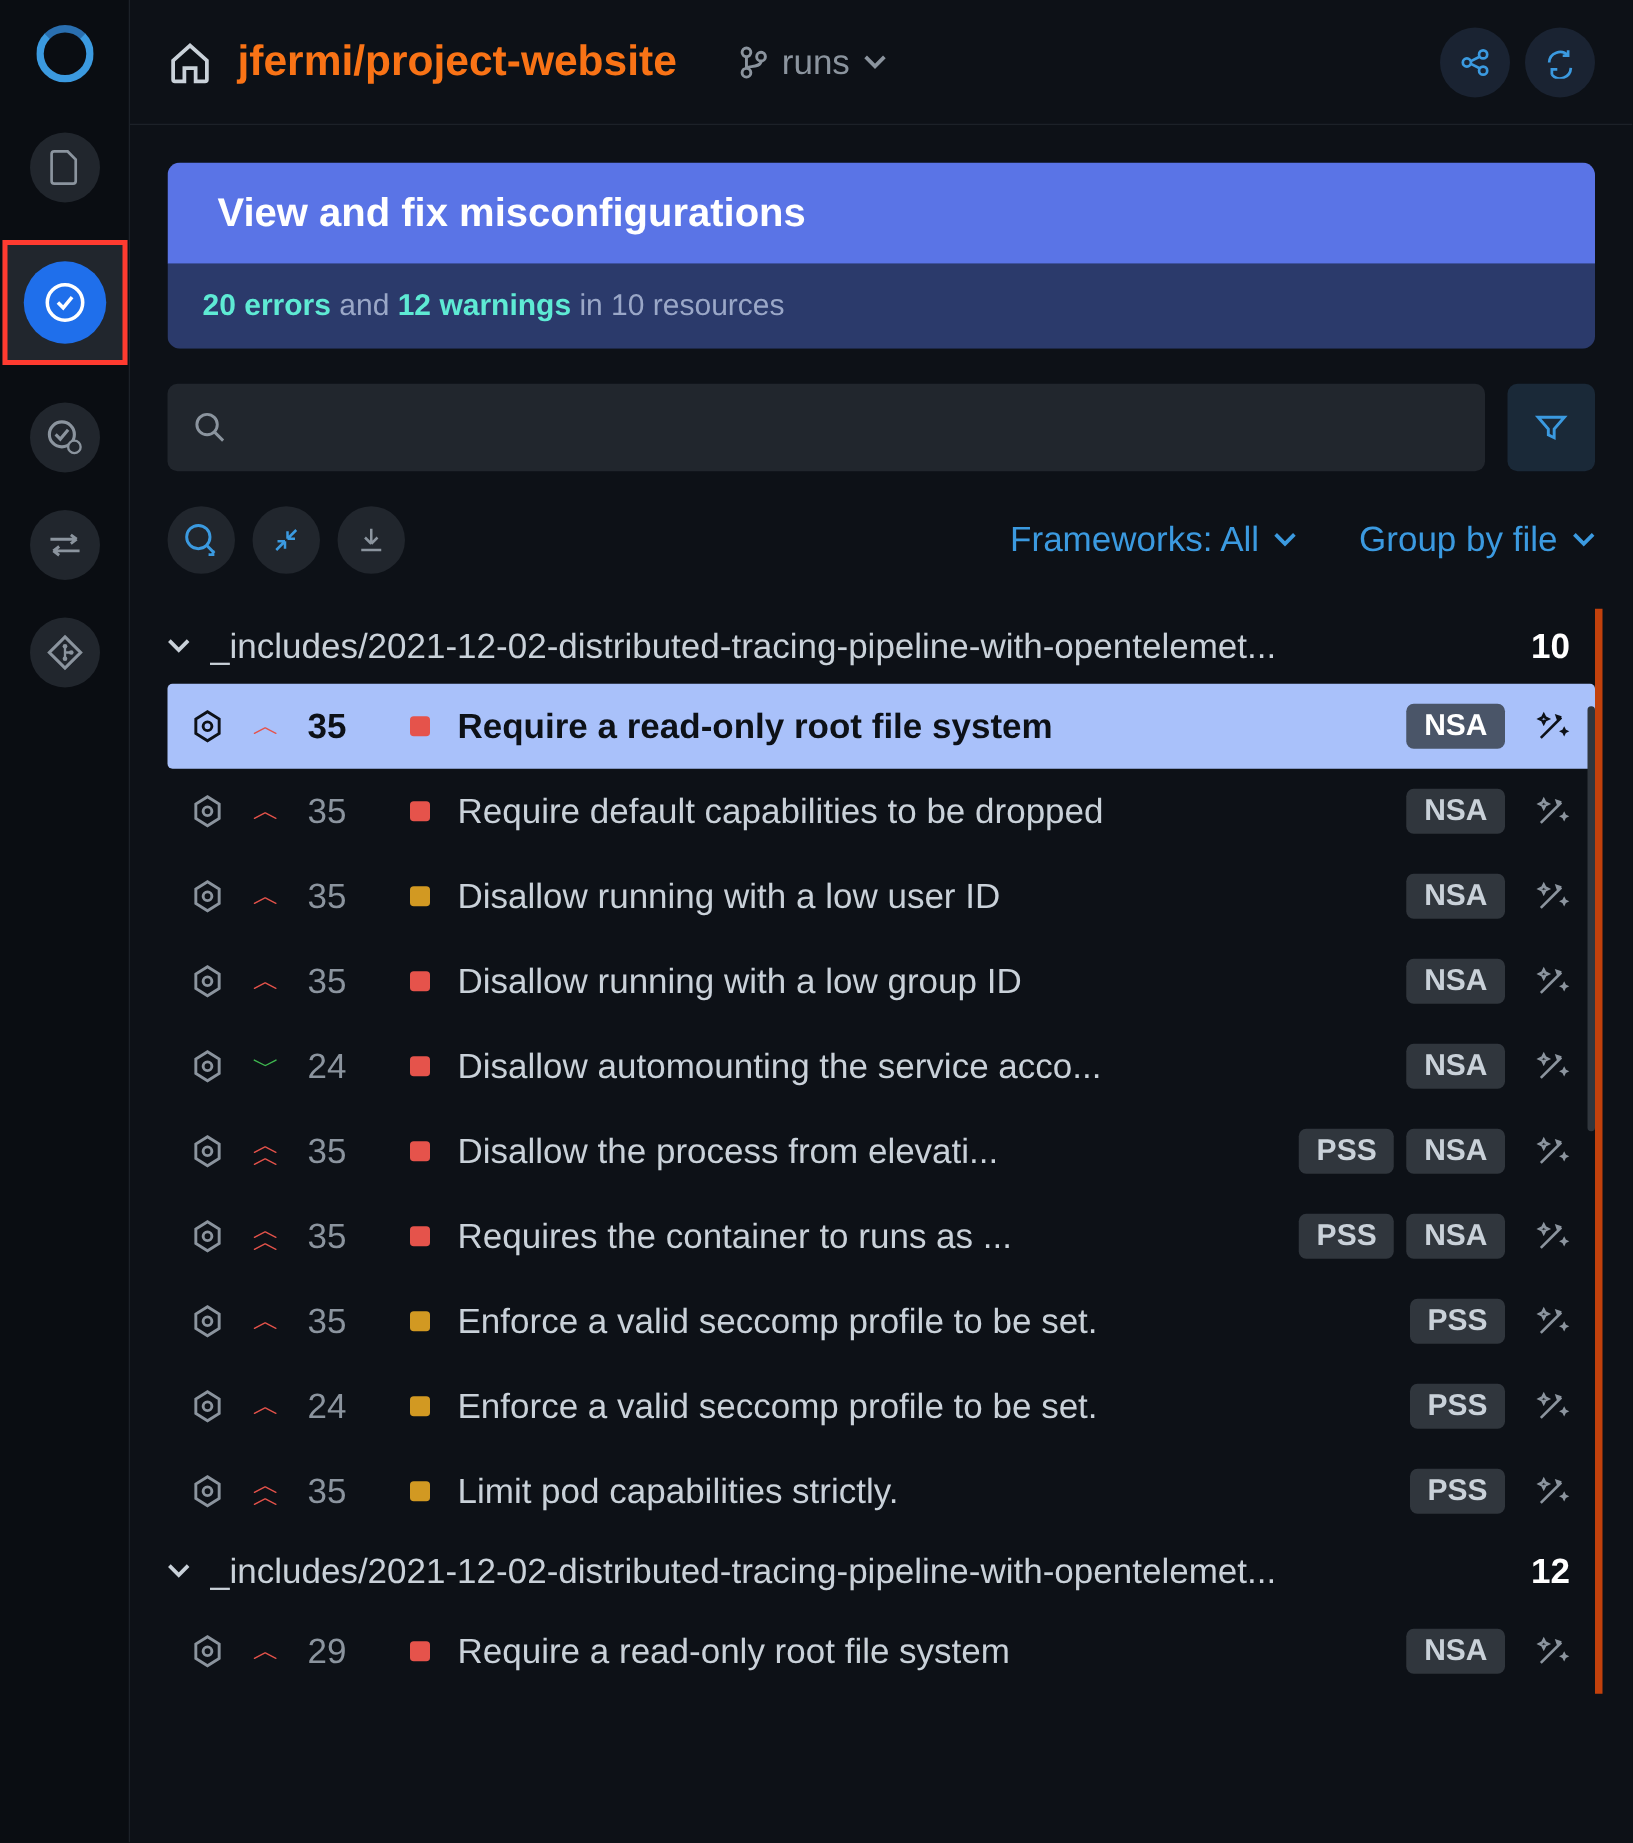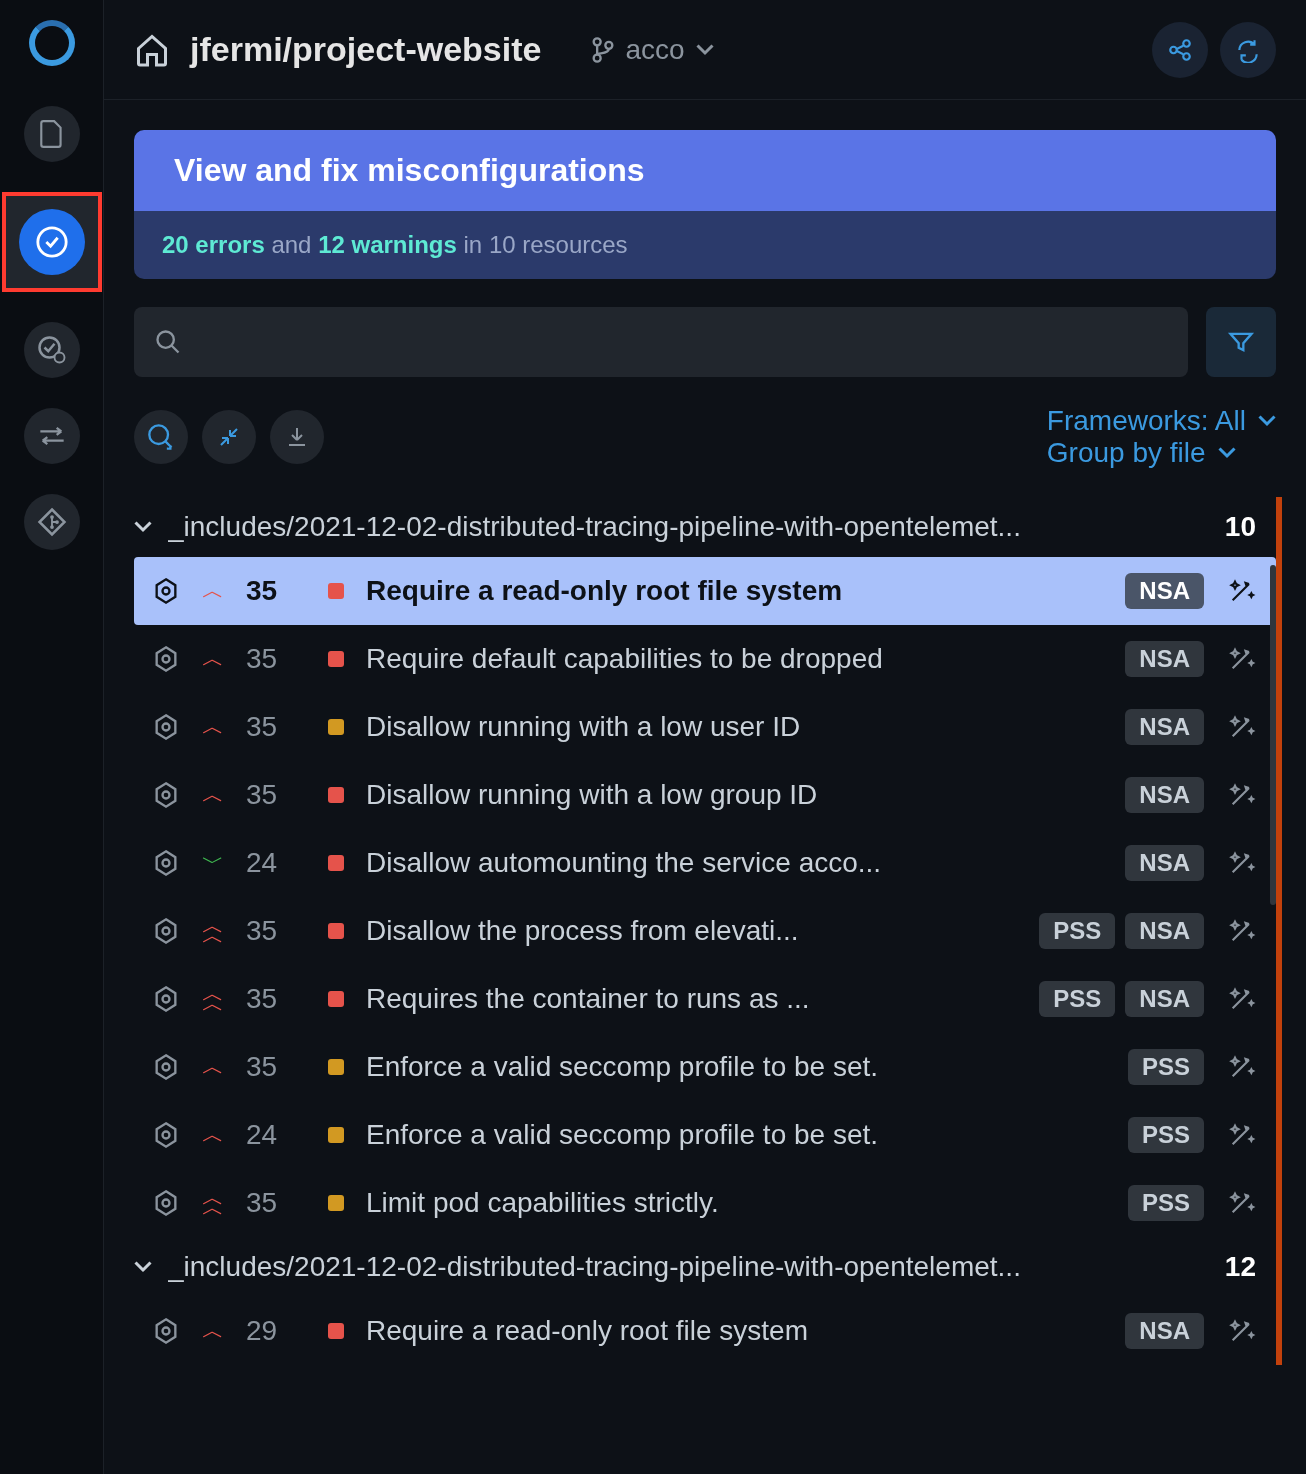--- a/index.html
+++ b/index.html
@@ -64,21 +64,21 @@
   gap: 20px;
   border-bottom: 1px solid #1c2128;
 }
 .home-icon {
   width: 36px; height: 36px;
   color: #c9d1d9;
 }
 .repo-name {
   font-size: 34px;
   font-weight: 700;
-  color: #e5e5e5;
+  color: #f97316;
 }
 .branch-select {
   display:flex;
   align-items:center;
   gap:10px;
   color:#8b949e;
   font-size:28px;
   margin-left:30px;
 }
 .topbar-actions {
@@ -142,24 +142,23 @@
 .toolbar-left {
   display:flex; gap:14px;
 }
 .mini-btn {
   width:54px;height:54px;border-radius:50%;
   background:#21262d;
   display:flex;align-items:center;justify-content:center;
   color:#8b949e;
 }
 .toolbar-right {
-  display:flex;
+  display:flex;gap:50px;
   color:#3b9ae0;
   font-size:28px;
-  flex-direction:column;
 }
 .toolbar-right .dd {display:flex;align-items:center;gap:12px;}
 .list {display:flex;flex-direction:column; border-right: 6px solid #c2410c; margin-right:-6px;}
 .group-hdr {
   display:flex;align-items:center;gap:16px;
   padding:14px 0;
   color:#c9d1d9;
   font-size:28px;
 }
 .group-hdr .fname {flex:1; white-space:nowrap;overflow:hidden;text-overflow:ellipsis;}
@@ -244,21 +243,21 @@
         </svg>
     </span>
     <span class="repo-name">jfermi/project-website</span>
     <span class="branch-select">
       <svg width="24" height="28" viewBox="0 0 20 24">
           <circle cx="5" cy="5" r="3" fill="none" stroke="currentColor" stroke-width="2"></circle>
           <circle cx="5" cy="19" r="3" fill="none" stroke="currentColor" stroke-width="2"></circle>
           <circle cx="15" cy="8" r="3" fill="none" stroke="currentColor" stroke-width="2"></circle>
           <path d="M5 8v8m10-5c0 5-10 3-10 5" fill="none" stroke="currentColor" stroke-width="2"></path>
         </svg>
-      <span>acco</span>
+      <span>runs</span>
       <svg width="20" height="12" viewBox="0 0 12 8">
           <path d="M1 1l5 5 5-5" fill="none" stroke="currentColor" stroke-width="2"></path>
         </svg>
     </span>
     <div style="flex:1"></div>
     <div class="topbar-actions">
       <div class="round-btn">
         <svg width="26" height="26" viewBox="0 0 24 24">
             <circle cx="6" cy="12" r="3" fill="none" stroke="currentColor" stroke-width="2"></circle>
             <circle cx="18" cy="6" r="3" fill="none" stroke="currentColor" stroke-width="2"></circle>

